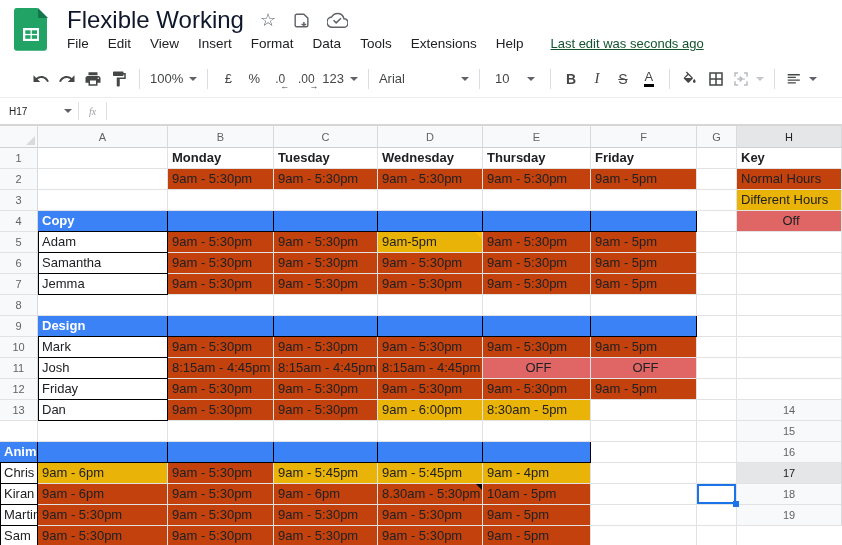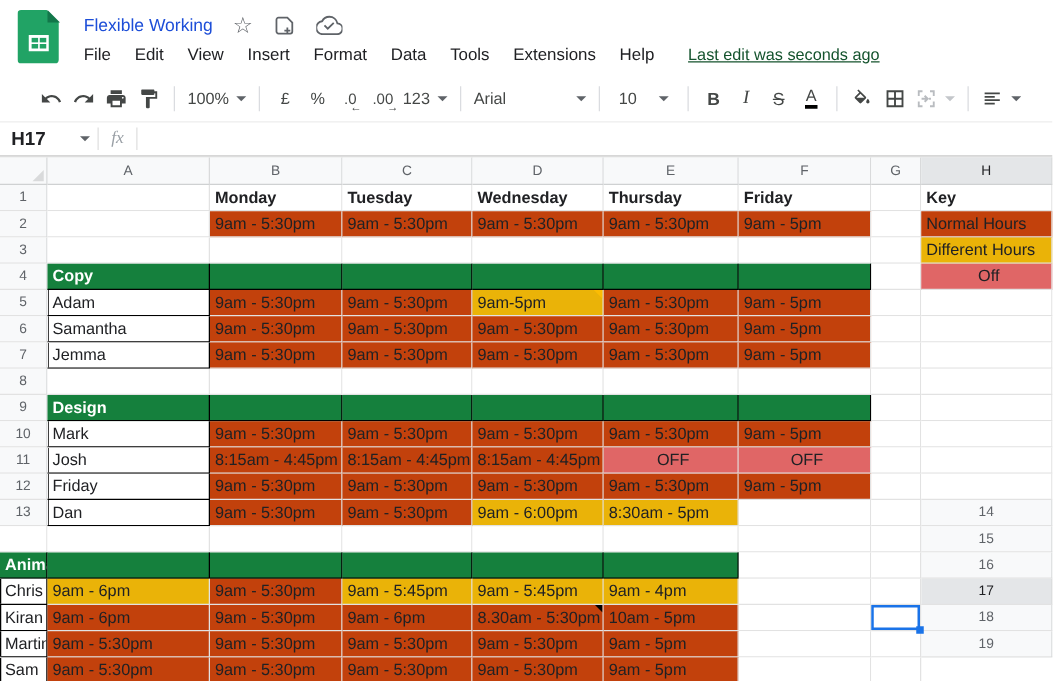--- a/index.html
+++ b/index.html
@@ -4,21 +4,21 @@
 <style>
   * { box-sizing: border-box; margin: 0; padding: 0; }
   html,body { width:842px; height:545px; overflow:hidden; background:#fff;
     font-family:"Liberation Sans", sans-serif; color:#202124; }
 
   
   .titlebar { height:60px; display:flex; align-items:flex-start; padding:7px 0 0 14px; }
   .logo { width:34px; height:44px; margin-top:1px; }
   .tcol { margin-left:19px; }
   .title-row { display:flex; align-items:center; height:26px; }
-  .doc-title { font-size:14px; color:#1d4ed8; }
+  .doc-title { font-size:24px; color:#0f172a; }
   .t-icon { margin-left:16px; color:#5f6368; display:flex; align-items:center; }
   .star { font-size:18px; line-height:18px; }
   .menu-row { display:flex; align-items:center; margin-top:3px; font-size:13.5px; }
   .menu-item { margin-right:19px; cursor:default; }
   .last-edit { color:#14532d; text-decoration:underline; margin-left:8px; font-size:13px; }
 
   
   .toolbar { height:38px; display:flex; align-items:center; padding-left:28px; border-bottom:1px solid #ededed; }
   .tb { display:flex; align-items:center; justify-content:center; height:26px; min-width:26px; padding:0 3px; color:#444746; }
   .tb svg { display:block; }
@@ -29,23 +29,23 @@
   .caret.dis { border-top-color:#c3c6ca; }
   .b-bold { font-weight:bold; font-size:14px; }
   .b-italic { font-style:italic; font-family:"Liberation Serif",serif; font-size:15px; }
   .b-strike { text-decoration:line-through; font-size:14px; }
   .b-color { font-size:13px; border-bottom:3px solid #000; line-height:14px; padding:0 1px; }
   .numfmt { position:relative; font-size:12px; letter-spacing:0; }
   .numfmt .arr { position:absolute; font-size:9px; bottom:-5px; right:-4px; color:#444746; }
 
   
   .fbar { height:27px; display:flex; align-items:center; border-bottom:1px solid #d7d7d7; }
-  .namebox { width:78px; padding-left:9px; font-size:15px; display:flex; align-items:center;font-weight:bold; }
+  .namebox { width:78px; padding-left:9px; font-size:10px; display:flex; align-items:center; }
   .namebox .caret { margin-left:auto; margin-right:6px; }
-  .fx { font-style:italic; font-family:"Liberation Serif",serif; color:#9aa0a6; font-size:14px; padding:0 10px; }
+  .fx { font-style:italic; font-family:"Liberation Serif",serif; color:#9aa0a6; font-size:10px; padding:0 10px; }
   .fdiv { width:1px; height:18px; background:#e0e0e0; }
   .finput { flex:1; height:100%; }
 
   
   #grid { display:grid; position:relative; width:842px;
           grid-template-rows:22px repeat(19,21px); border-top:1px solid #d5d5d5; }
   .hc { background:#f8f9fa; color:#5f6368; font-size:11px; display:flex; align-items:center; justify-content:center;
         border-right:1px solid #d9dadb; border-bottom:1px solid #cfd1d2; }
   .hc.hl { background:#e4e6e8; color:#202124; }
   .corner { position:relative; }
@@ -54,21 +54,21 @@
   .rh { background:#f8f9fa; color:#5f6368; font-size:11px; display:flex; align-items:center; justify-content:center;
         border-right:1px solid #d9dadb; border-bottom:1px solid #e2e2e2; }
   .rh.hl { background:#e4e6e8; color:#202124; }
   .c { position:relative; background:#fff; font-size:13px; line-height:20px; padding-left:4px;
        border-right:1px solid #e2e2e2; border-bottom:1px solid #e2e2e2; white-space:nowrap; overflow:hidden; }
   .bold { font-weight:bold; }
   .white { color:#fff; }
   .bg-y { background:#c2410c; }
   .bg-b { background:#eab308; }
   .bg-r { background:#E06666;text-align:center; }
-  .bg-k { background:#15803d; border-color:#000; }
+  .bg-k { background:#3b82f6; border-color:#000; }
   .nb { border-right:1px solid #000; border-bottom:1px solid #000; box-shadow:inset 1px 0 0 #000; }
   .sel { box-shadow:inset 0 0 0 2px #1A73E8; overflow:visible; z-index:4; }
   .sel::after { content:""; position:absolute; right:-3px; bottom:-3px; width:6px; height:6px;
                 background:#1A73E8; z-index:5; }
   .note-black { position:absolute; top:0; right:0; border-top:6px solid #000; border-left:6px solid transparent; }
   .note-orange { position:absolute; top:0; right:0; border-top:7px solid #FBBC04; border-left:7px solid transparent; }
 </style>
 </head>
 <body>
 

